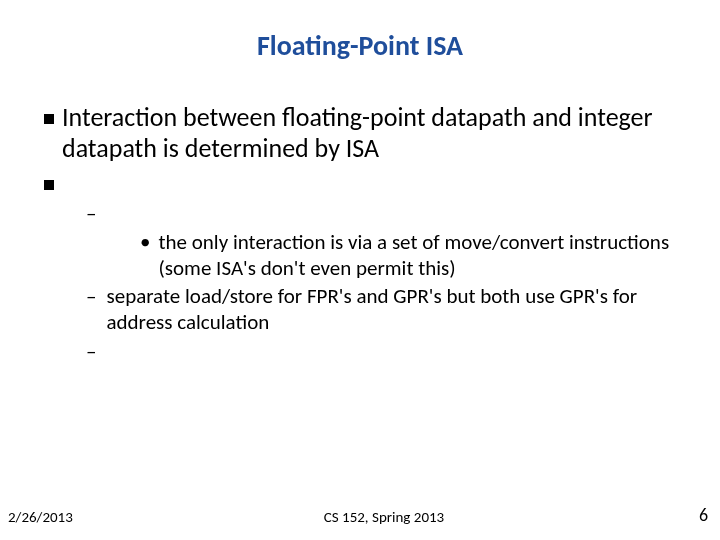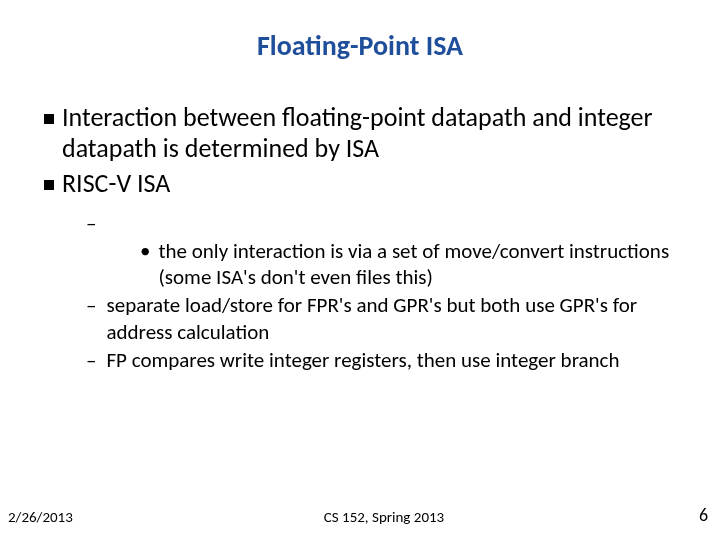--- a/index.html
+++ b/index.html
@@ -122,44 +122,42 @@
 
   <div class="content">
 
     <div class="bullet-main">
       <span class="marker"></span>
       <span class="text">Interaction between floating-point datapath and integer datapath is determined by ISA</span>
     </div>
 
     <div class="bullet-main">
       <span class="marker"></span>
-      <span class="text">RISC-V ISA</span>
     </div>
 
     <div class="sub-list">
 
       <div class="bullet-dash">
         <span class="marker">–</span>
       </div>
 
       <div class="bullet-dot-list">
         <div class="bullet-dot">
           <span class="marker">•</span>
-          <span class="text">the only interaction is via a set of move/convert instructions  (some ISA's don't even files this)</span>
+          <span class="text">the only interaction is via a set of move/convert instructions  (some ISA's don't even permit this)</span>
         </div>
       </div>
 
       <div class="bullet-dash">
         <span class="marker">–</span>
         <span class="text">separate load/store for FPR's and GPR's but both use GPR's for address calculation</span>
       </div>
 
       <div class="bullet-dash">
         <span class="marker">–</span>
-        <span class="text">FP compares write integer registers, then use integer branch</span>
       </div>
 
     </div>
   </div>
 
   <div class="footer">
     <span class="footer-date">2/26/2013</span>
     <span class="footer-course">CS 152, Spring 2013</span>
     <span class="footer-page">6</span>
   </div>

